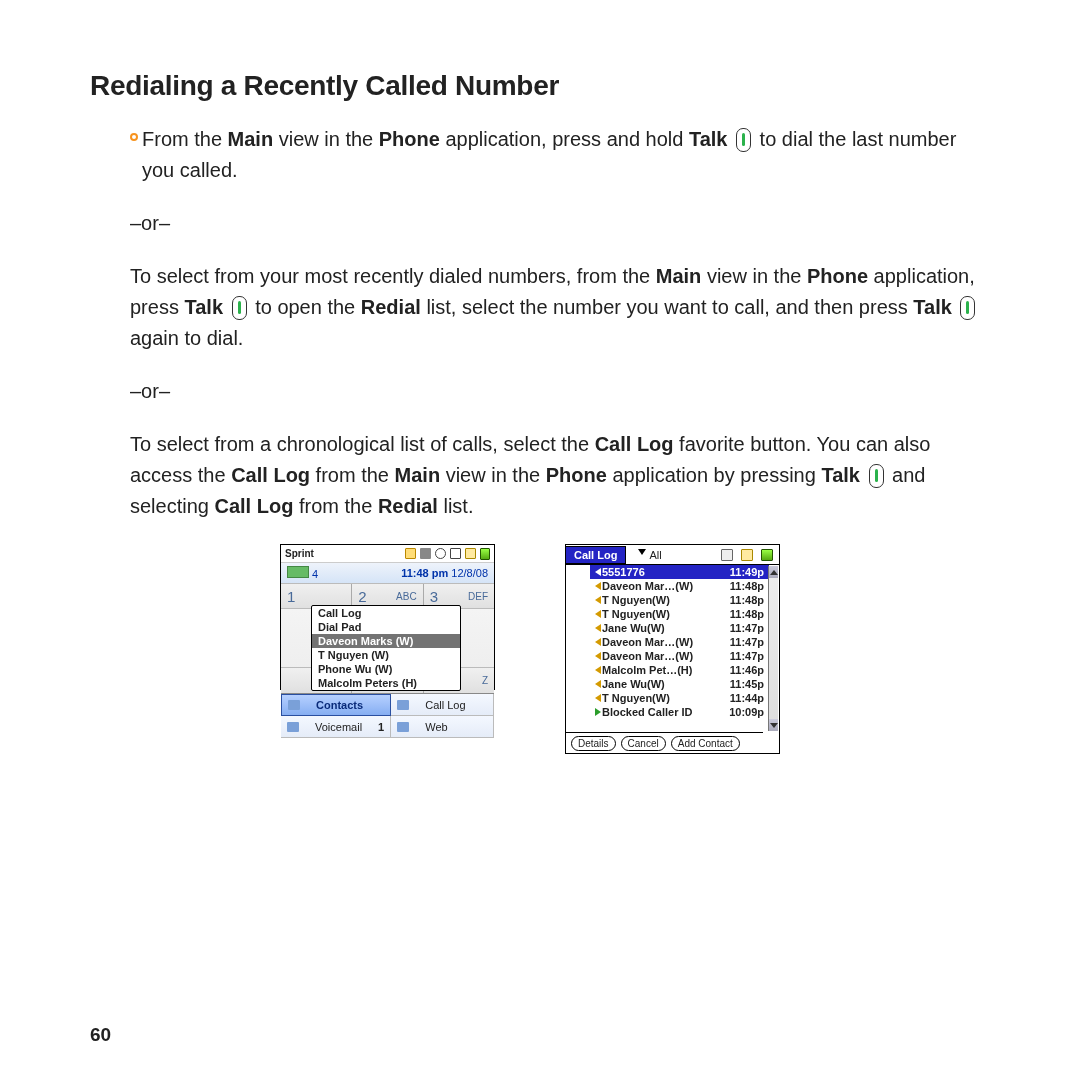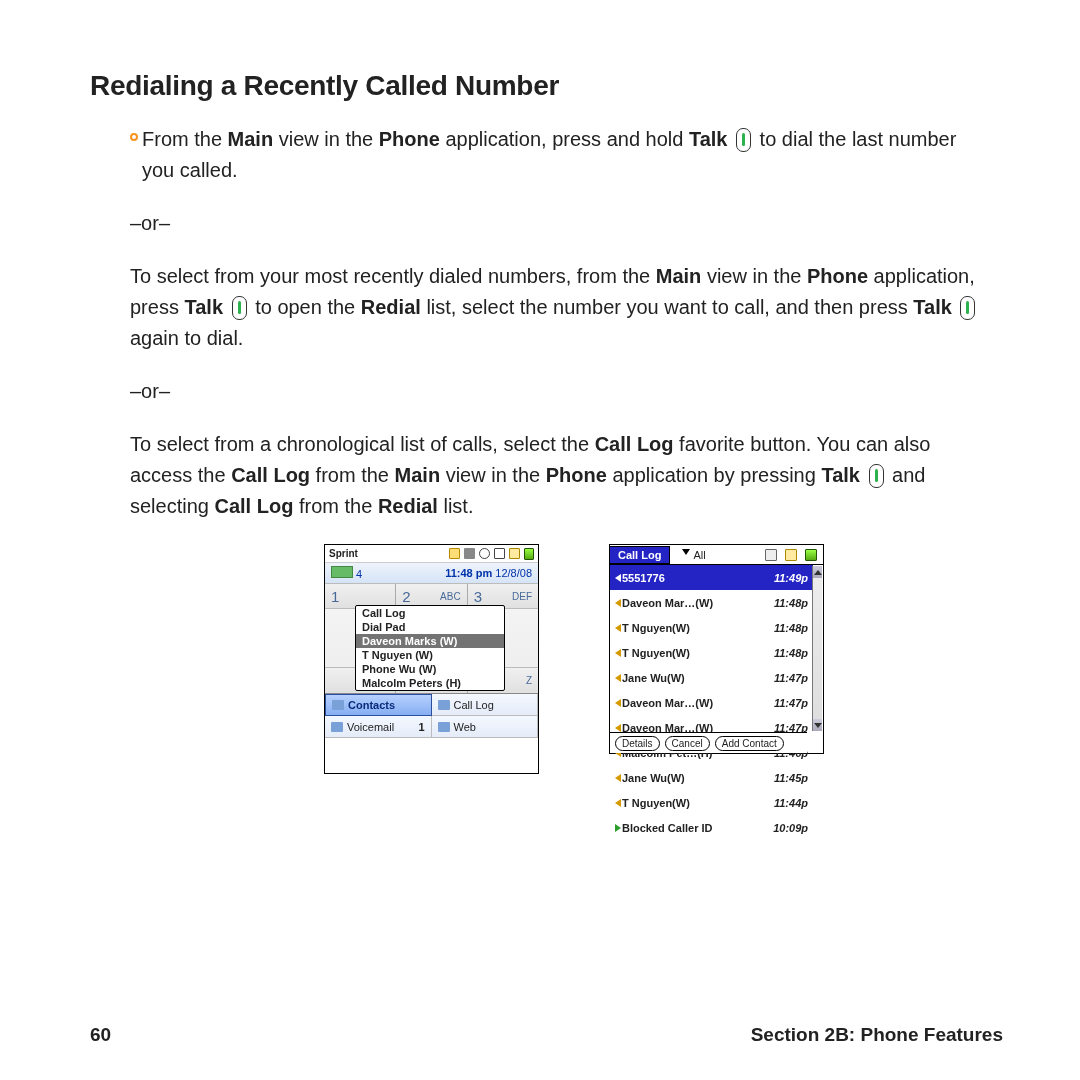--- a/index.html
+++ b/index.html
@@ -30,43 +30,43 @@
   .s1-keys .k:last-child{border-right:none;}
   .s1-keys .num{font-size:15px;color:#486a99;}
   .s1-bodywrap{position:relative;height:84px;background:linear-gradient(#f4f4f4,#ececec);}
   .s1-keys2{position:absolute;left:0;right:0;bottom:0;height:26px;display:flex;background:linear-gradient(#f0f0f0,#e0e0e0);border-top:1px solid #bbb;}
   .s1-keys2 .k{flex:1;border-right:1px solid #aaa;display:flex;align-items:center;justify-content:flex-end;padding-right:6px;font-size:10px;color:#486a99;}
   .s1-keys2 .k:last-child{border-right:none;}
   .redial-pop{position:absolute;left:30px;top:-4px;width:150px;background:#fff;border:1px solid #000;z-index:5;border-radius:2px;font-size:11px;font-weight:700;}
   .redial-pop .item{padding:1px 6px;white-space:nowrap;}
   .redial-pop .item.sel{background:#737373;color:#fff;}
   .s1-favs{display:grid;grid-template-columns:1fr 1fr;grid-template-rows:22px 22px;border-top:1px solid #888;}
-  .s1-favs .fav{display:flex;align-items:center;gap:4px;padding:0 6px;font-size:11px;border-right:1px solid #bbb;border-bottom:1px solid #bbb;background:linear-gradient(#f4f8ff,#e5ecf8);}
+  .s1-favs .fav{display:flex;align-items:center;gap:16px;padding:0 6px;font-size:11px;border-right:1px solid #bbb;border-bottom:1px solid #bbb;background:linear-gradient(#f4f8ff,#e5ecf8);}
   .s1-favs .fav.sel{background:linear-gradient(#b6d0ff,#86aef2);border:1px solid #2a4fa0;font-weight:700;color:#0a2b7a;}
   .s1-favs .fav .fic{width:12px;height:10px;background:#7aa0d8;border-radius:1px;}
   .s1-favs .fav .right{margin-left:auto;font-weight:700;}
 
   
   .s2-head{height:20px;background:#fff;display:flex;align-items:center;border-bottom:1px solid #000;}
   .s2-title{background:#2424c4;color:#fff;font-weight:700;font-size:11px;padding:2px 8px;border:1px solid #000;border-left:none;}
   .s2-drop{margin-left:12px;font-size:11px;display:flex;gap:3px;}
   .s2-drop::before{content:"";border-left:4px solid transparent;border-right:4px solid transparent;border-top:6px solid #000;}
   .s2-icons{margin-left:auto;display:flex;gap:8px;padding-right:6px;}
   .s2-icons .ti{width:12px;height:12px;border:1px solid #666;background:#eee;border-radius:1px;}
   .s2-icons .ti.batt{background:linear-gradient(#9f4,#5a1);border-color:#250;}
   .s2-list{font-size:11px;font-weight:700;}
-  .s2-row{display:flex;justify-content:space-between;align-items:center;padding:0 5px;height:25px;}
+  .s2-row{display:flex;justify-content:space-between;align-items:center;padding:0 5px;height:14px;margin-left:24px;}
   .s2-row .nm{display:flex;align-items:center;gap:1px;white-space:nowrap;overflow:hidden;}
   .tri{width:0;height:0;border-top:4px solid transparent;border-bottom:4px solid transparent;}
   .tri.l{border-right:6px solid #d49a00;}
   .tri.r{border-left:6px solid #2a9d2a;}
   .tri.l.red{border-right-color:#c03028;}
   .s2-row.sel{background:#2424c4;color:#fff;}
   .s2-row.sel .tri.l{border-right-color:#fff;}
-  .s2-row .tm{padding-left:4px;font-style:italic;}
+  .s2-row .tm{padding-left:4px;}
   .s2-scroll{position:absolute;right:1px;top:21px;bottom:22px;width:10px;border-left:1px solid #777;background:linear-gradient(#eee,#ddd);}
   .s2-scroll .ar{height:12px;background:linear-gradient(#ccd,#aab);display:flex;align-items:center;justify-content:center;}
   .s2-scroll .ar::before{content:"";border-left:4px solid transparent;border-right:4px solid transparent;}
   .s2-scroll .ar.up::before{border-bottom:5px solid #333;}
   .s2-scroll .ar.dn{position:absolute;bottom:0;left:0;right:0;}
   .s2-scroll .ar.dn::before{border-top:5px solid #333;}
   .s2-btns{position:absolute;left:0;right:16px;bottom:0;height:21px;display:flex;align-items:center;gap:5px;padding:0 5px;background:#fff;border-top:1px solid #000;}
   .s2-btns .pill{font-size:10px;border:1px solid #000;border-radius:10px;padding:0 6px;height:15px;display:flex;align-items:center;background:#fff;}
 
   .footer { position:absolute; left:90px; right:77px; bottom:34px; display:flex; justify-content:space-between; font-size:19px; font-weight:700; }
@@ -99,21 +99,21 @@
   <div class="body-text">–or–</div>
 
   <div class="body-text">
     <span>To select from a chronological list of calls, select the </span><b>Call Log</b><span> favorite button. You can also access the </span><b>Call Log</b><span> from the </span><b>Main</b><span> view in the </span><b>Phone</b><span> application by pressing </span><b>Talk</b>
     <span class="talk-icon"></span>
     <span> and selecting </span><b>Call Log</b><span> from the </span><b>Redial</b><span> list.</span>
   </div>
 
   <div class="screens">
 
-    <div class="screen" style="height:230px;margin-left:44px;">
+    <div class="screen" style="height:146px;">
       <div class="s1-status">
         <span>Sprint</span>
         <span class="ic-row">
           <span class="ic env"></span>
           <span class="ic"></span>
           <span class="ic" style="border-radius:50%;background:#fff;border:1px solid #444;"></span>
           <span class="ic" style="background:#fff;border:1px solid #444;"></span>
           <span class="ic" style="background:#ffeaa0;border:1px solid #a80;"></span>
           <span class="ic batt"></span>
         </span>
@@ -270,15 +270,14 @@
       <div class="s2-btns" id="s2btns">
           <div class="pill">Details</div>
           <div class="pill">Cancel</div>
           <div class="pill">Add Contact</div>
         </div>
     </div>
   </div>
 
   <div class="footer">
     <span>60</span>
-    <span>Section 2B: Phone Features</span>
   </div>
 </div>
 
 </body></html>

